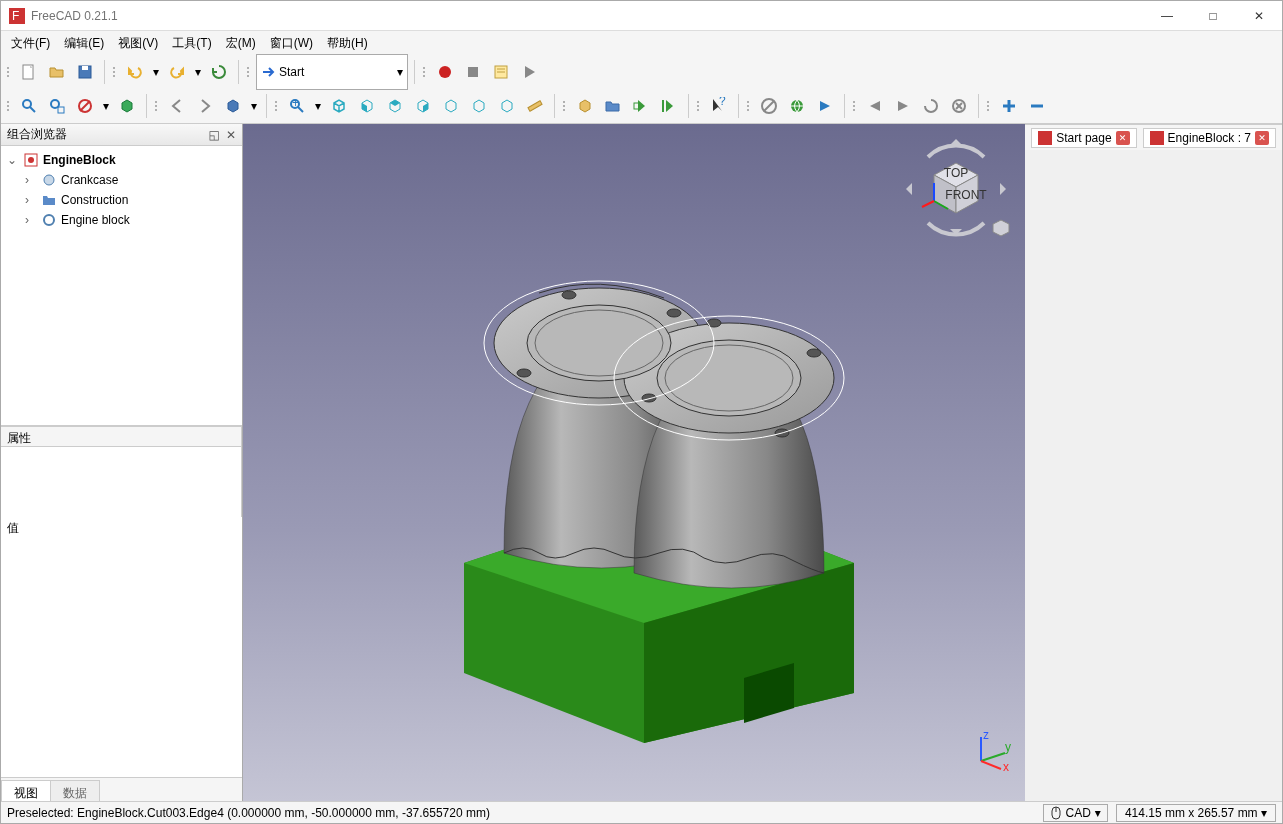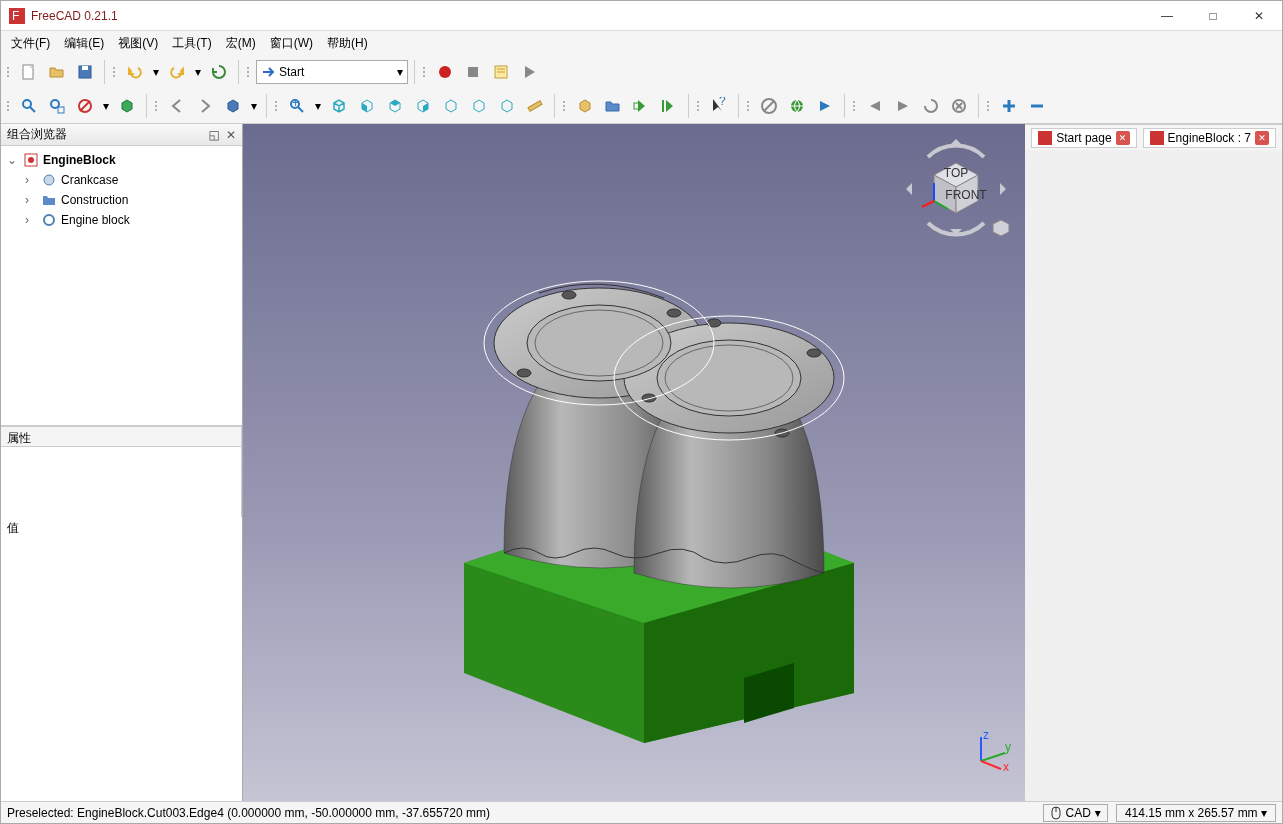--- a/index.html
+++ b/index.html
@@ -1,29 +1,29 @@
 <!DOCTYPE html>
 <html><head>
 <meta charset="utf-8">
 <style>
 *{box-sizing:border-box;margin:0;padding:0;font-family:"Microsoft YaHei",Arial,sans-serif;font-size:12px;}
 body{background:#f0f0f0;width:1283px;height:824px;overflow:hidden;display:flex;flex-direction:column;border:1px solid #aaa;}
 .titlebar{height:30px;background:#fff;display:flex;align-items:center;padding:0 0 0 8px;border-bottom:1px solid #ddd;}
 .titlebar .logo{width:16px;height:16px;margin-right:6px;}
-.titlebar .title{flex:1;color:#7f1d1d;}
+.titlebar .title{flex:1;color:#737373;}
 .winbtns{display:flex;height:100%;}
 .winbtn{width:46px;display:flex;align-items:center;justify-content:center;color:#333;}
 .menubar{height:24px;background:#f5f5f5;display:flex;align-items:center;padding:0 4px;gap:2px;}
 .menubar span{padding:3px 6px;}
 .toolbars{background:#f5f5f5;border-bottom:1px solid #ccc;}
 .tbrow{height:34px;display:flex;align-items:center;padding:0 4px;gap:2px;}
 .tbrow .sep{width:1px;height:24px;background:#ccc;margin:0 4px;}
 .tbbtn{width:26px;height:26px;display:flex;align-items:center;justify-content:center;border:1px solid transparent;border-radius:2px;}
 .tbbtn svg{width:18px;height:18px;}
-.wbselect{height:24px;width:152px;border:1px solid #aaa;background:#fff;display:flex;align-items:center;padding:0 4px;gap:4px;}
+.wbselect{height:36px;width:152px;border:1px solid #aaa;background:#fff;display:flex;align-items:center;padding:0 4px;gap:4px;}
 .wbselect .dd{margin-left:auto;}
 .grip{width:7px;height:26px;display:flex;flex-direction:column;justify-content:center;gap:2px;margin-right:2px;}
 .grip i{display:block;width:2px;height:2px;background:#999;border-radius:50%;margin-left:2px;}
 .main{flex:1;display:flex;overflow:hidden;}
 .sidebar{width:242px;background:#fff;display:flex;flex-direction:column;border-right:1px solid #aaa;}
 .panelhdr{height:22px;background:linear-gradient(#f8f8f8,#e8e8e8);border-bottom:1px solid #ccc;display:flex;align-items:center;padding:0 6px;font-size:12px;}
 .panelhdr .pbtns{margin-left:auto;display:flex;gap:6px;color:#555;}
 .tabs{height:24px;display:flex;border-bottom:1px solid #ccc;background:#f5f5f5;}
 .tab{padding:4px 12px;border:1px solid #ccc;border-bottom:none;background:#fff;margin-right:-1px;margin-top:2px;}
 .tab.inactive{background:#eee;color:#666;}
@@ -433,20 +433,24 @@
           </span>
         <span>Engine block</span>
       </div>
     </div>
     <div class="propgrid">
       <div class="ph">
         <div>属性</div>
         <div>值</div>
       </div>
     </div>
+    <div class="bottomtabs">
+      <div class="tab">视图</div>
+      <div class="tab inactive">数据</div>
+    </div>
   </div>
 
   <div class="viewport">
     <div class="canvas">
 
       <svg class="model-svg" width="520" height="560" viewBox="0 0 520 560">
         <defs>
           <linearGradient id="gcyl" x1="0" y1="0" x2="1" y2="0">
               <stop offset="0" stop-color="#5a5a5a"></stop>
               <stop offset="0.3" stop-color="#b8b8b8"></stop>

